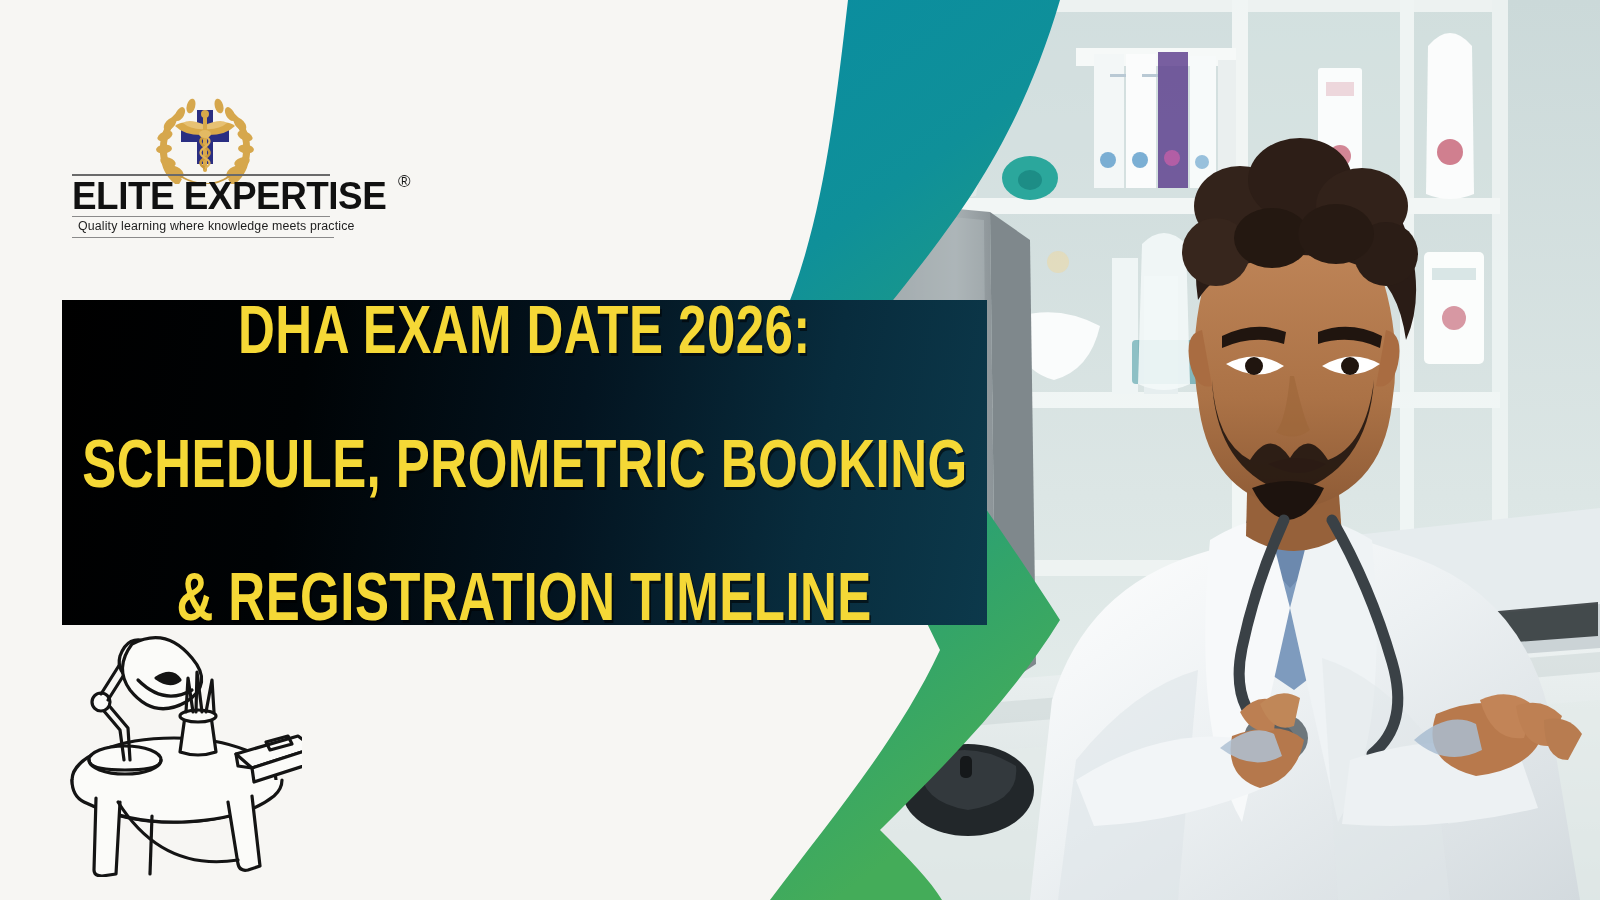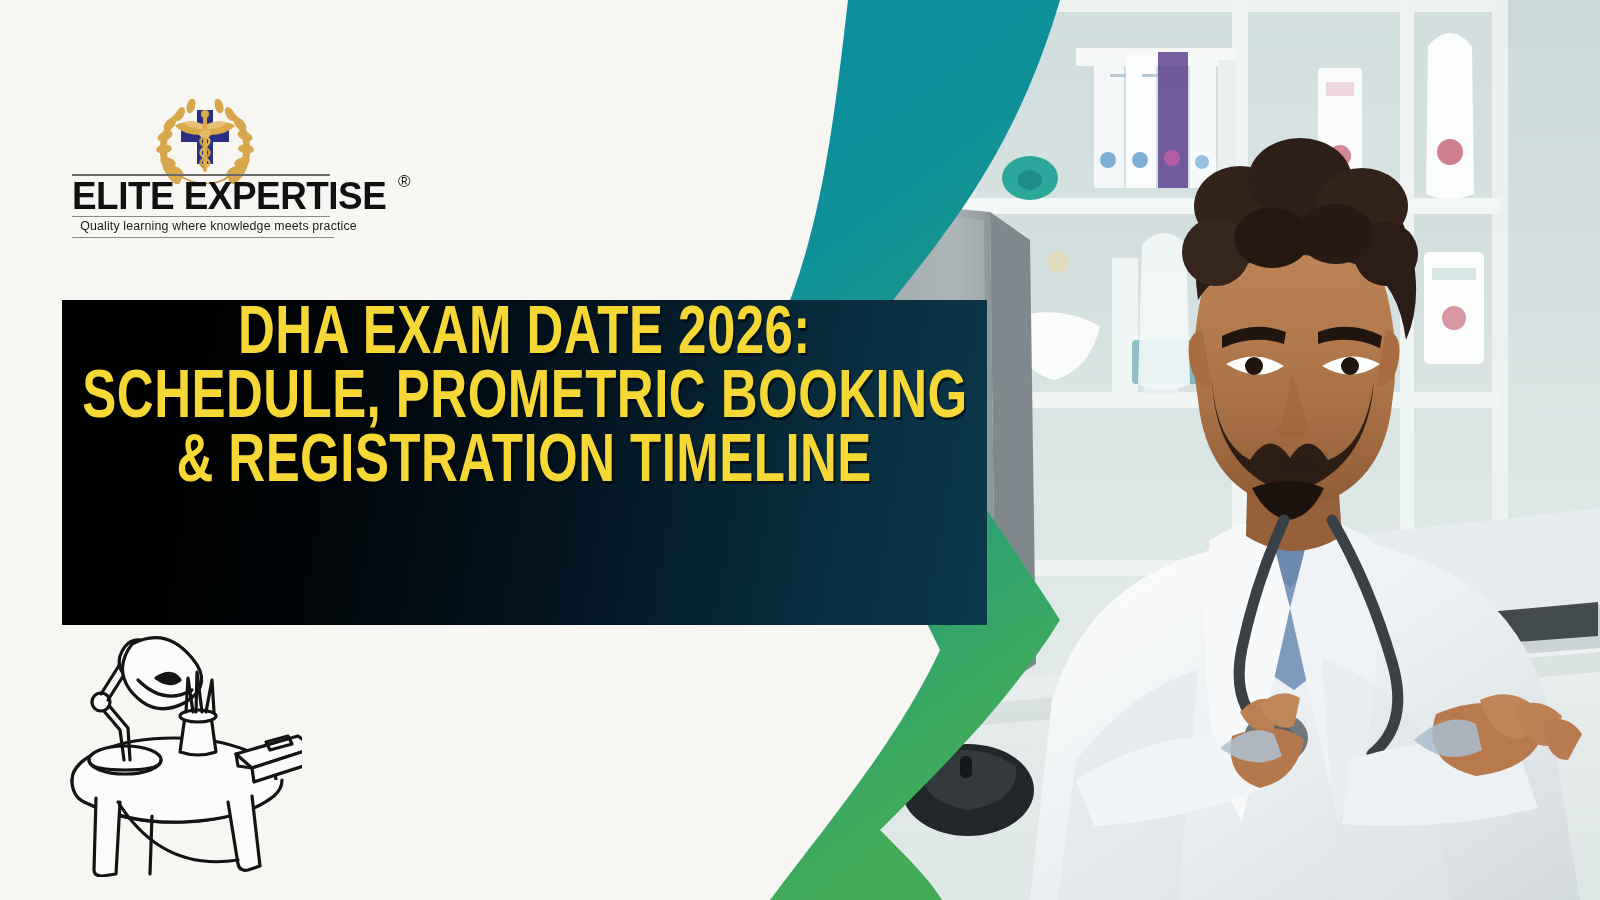--- a/index.html
+++ b/index.html
@@ -42,21 +42,20 @@
   }
   .wave-svg { display: block; width: 420px; height: 900px; }
 
   
   .logo-block {
     position: absolute;
     left: 72px;
     top: 92px;
     width: 300px;
     height: 162px;
-    text-align: center;
   }
   .logo-mark {
     position: absolute;
     left: 78px;
     top: 0;
     width: 110px;
     height: 92px;
   }
   .logo-wordmark {
     position: absolute;
@@ -113,21 +112,21 @@
     height: 325px;
     background: linear-gradient(100deg,
                 #000000 0%,
                 #000305 26%,
                 #031420 55%,
                 #082c3d 80%,
                 #0c394b 100%);
     display: flex;
     flex-direction: column;
     align-items: center;
-    justify-content: flex-start;
+    justify-content: space-between;
     overflow: hidden;
   }
   .title-line {
     color: #F5D836;
     font-family: "Liberation Sans", sans-serif;
     font-weight: 700;
     text-transform: uppercase;
     letter-spacing: 0.5px;
     line-height: 1.0;
     text-align: center;

